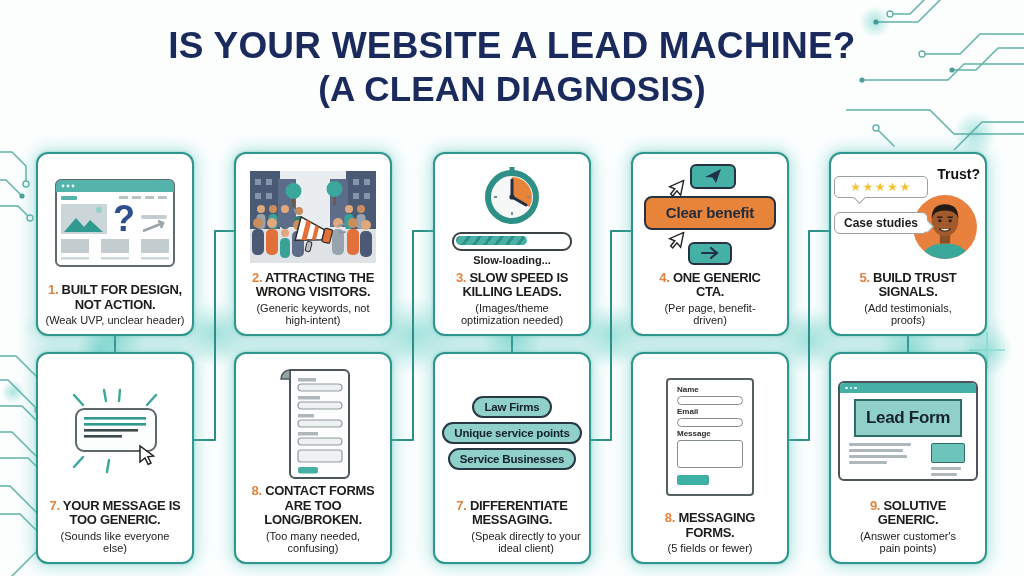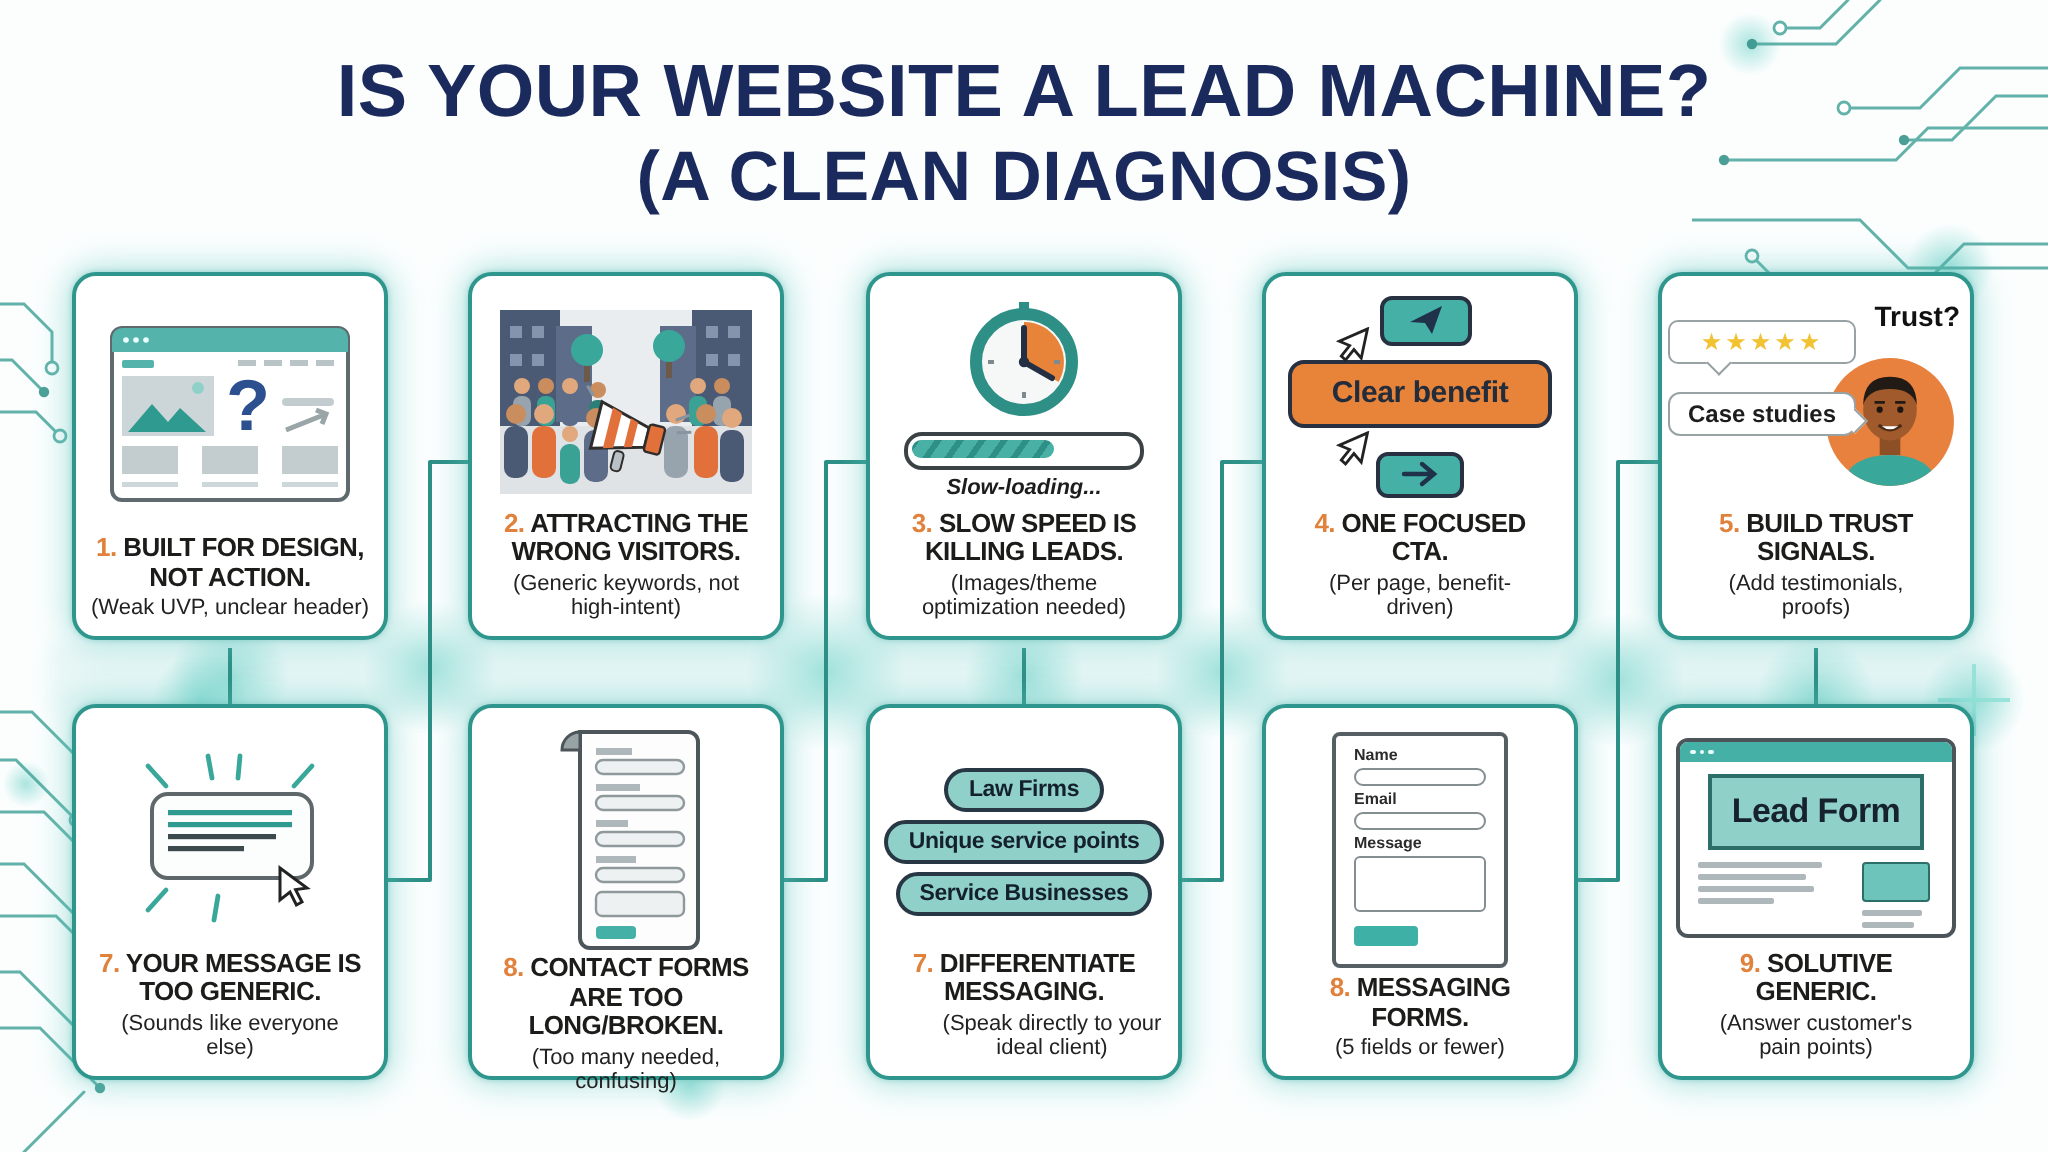--- a/index.html
+++ b/index.html
@@ -18,34 +18,34 @@
   .sparkle{position:absolute;left:969px;top:332px;width:36px;height:36px;z-index:2;pointer-events:none;}
   .sparkle::before{content:"";position:absolute;left:0;top:17px;width:36px;height:2px;background:rgba(150,225,216,.95);}
   .sparkle::after{content:"";position:absolute;left:17px;top:0;width:2px;height:36px;background:rgba(150,225,216,.95);}
   .circuit{position:absolute;z-index:0;opacity:.85;}
   .connectors{position:absolute;left:0;top:0;z-index:1;pointer-events:none;}
   
   .card{position:absolute;width:158px;background:#fff;border:2px solid #2e968c;border-radius:12px;
         box-shadow:0 0 16px 3px rgba(90,200,192,.45),0 0 3px rgba(46,150,140,.4);
         box-sizing:border-box;display:flex;flex-direction:column;align-items:center;
         padding:9px 6px 7px;z-index:2;}
-  .r1{top:136px;height:184px;}
-  .r2{top:352px;height:188px;}
+  .r1{top:152px;height:184px;}
+  .r2{top:352px;height:212px;}
   .c1{left:36px;} .c2{left:234px;} .c3{left:433px;} .c4{left:631px;} .c5{left:829px;}
   .icon-area{flex:1 1 auto;display:flex;flex-direction:column;align-items:center;justify-content:center;width:100%;}
   .card-body{margin-top:auto;text-align:center;width:100%;}
   .ch{margin:0 auto;font-size:13px;font-weight:bold;line-height:1.12;color:#1c1c1a;letter-spacing:-.3px;}
   .num{color:#e0823c;}
   .cs{margin:2px auto 0;font-size:11px;line-height:1.14;color:#222;}
   
   .progress{width:116px;height:15px;border:2px solid #3b4246;border-radius:9px;background:#fff;
             overflow:hidden;margin-top:7px;}
   .progress-fill{margin:1.5px 0 0 1.5px;width:62%;height:9px;border-radius:5px;
             background:repeating-linear-gradient(-55deg,#49b0a6 0 6px,#2e8f86 6px 9px);}
-  .loading-label{font-size:11px;font-weight:bold;color:#1d1d1d;margin-top:3px;font-style:italic;}
+  .loading-label{font-size:11px;font-weight:bold;color:#1d1d1d;margin-top:3px;}
   
   .cta-stack{position:relative;width:144px;height:106px;}
   .cta-btn{position:absolute;background:#45b0a6;border:2px solid #273142;border-radius:6px;
            display:flex;align-items:center;justify-content:center;box-sizing:border-box;}
   .cta-top{left:52px;top:0;width:46px;height:25px;}
   .cta-bottom{left:50px;top:78px;width:44px;height:23px;}
   .cta-main{position:absolute;left:6px;top:32px;width:132px;height:34px;background:#e8833a;
             border:2px solid #273142;border-radius:8px;display:flex;align-items:center;justify-content:center;
             font-size:15px;font-weight:bold;color:#232c3a;box-sizing:border-box;letter-spacing:-.2px;}
   .cursor-svg{position:absolute;width:16px;height:20px;transform:scaleX(-1) rotate(-12deg);}
@@ -305,21 +305,21 @@
         </div>
         <svg class="cursor-svg cur1" viewBox="0 0 16 20">
           <path d="M2 1 L2 16 L6.5 12.5 L9.5 18.5 L12 17 L9 11 L14.5 10 Z" fill="#fff" stroke="#222" stroke-width="1.4"></path>
         </svg>
         <svg class="cursor-svg cur2" viewBox="0 0 16 20">
           <path d="M2 1 L2 16 L6.5 12.5 L9.5 18.5 L12 17 L9 11 L14.5 10 Z" fill="#fff" stroke="#222" stroke-width="1.4"></path>
         </svg>
       </div>
     </div>
     <div class="card-body">
-      <h3 class="ch" style="max-width:112px;"><span class="num">4.</span> <span>ONE FOCUSED CTA.</span></h3>
+      <h3 class="ch" style="max-width:112px;"><span class="num">4.</span> <span>ONE GENERIC CTA.</span></h3>
       <p class="cs" style="max-width:100px;">(Per page, benefit-driven)</p>
     </div>
   </div>
 
   <div class="card r1 c5">
     <div class="icon-area">
       <div class="trust-wrap">
         <div class="trust-q">Trust?</div>
         <div class="bubble stars-bubble">★★★★★</div>
         <div class="bubble case-bubble">Case studies</div>

